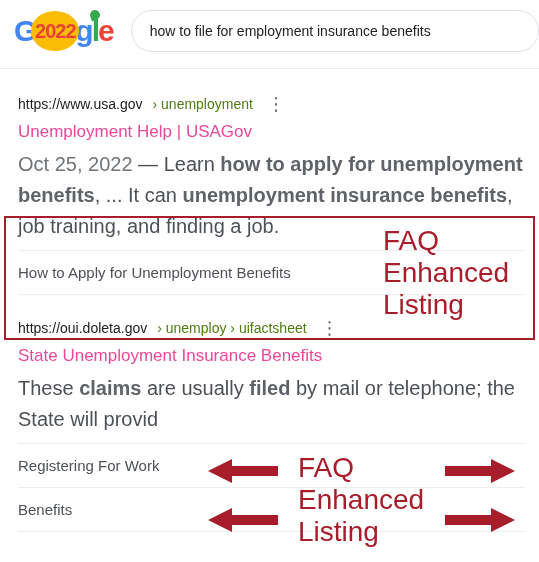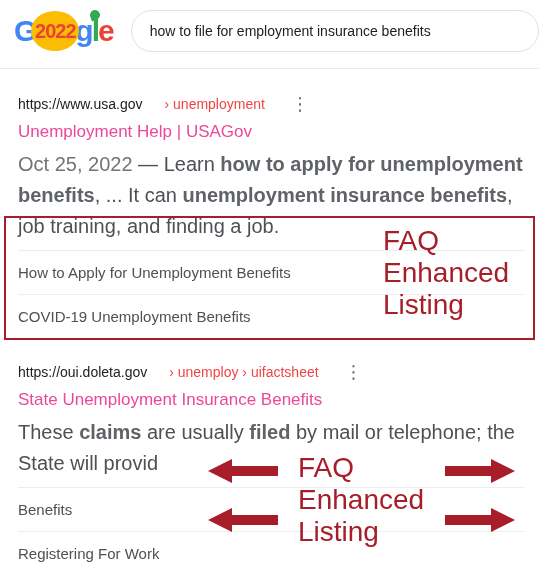--- a/index.html
+++ b/index.html
@@ -10,22 +10,22 @@
   .logo-mid { display:inline-flex; align-items:center; justify-content:center; width:48px; height:40px; background:#fbbc04; border-radius:50%; margin:0 -4px; position:relative; }
   .logo-mid span { color:#EA4335; font-weight:800; font-size:20px; font-family:Liberation Sans, sans-serif; letter-spacing:-1px; }
   .logo-g { color:#4285F4; }
   .logo-l { color:#34A853; position:relative; }
   .logo-l::after { content:''; position:absolute; top:-4px; left:-2px; width:10px; height:10px; background:#34A853; border-radius:50% 50% 50% 0; transform:rotate(-20deg); }
   .logo-e { color:#EA4335; }
   .search-box { flex:1; border:1px solid #dfe1e5; border-radius:22px; height:42px; display:flex; align-items:center; padding:0 18px; font-size:14px; color:#202124; }
   .divider-top { border-top:1px solid #ebebeb; margin-bottom:24px; }
   .results { padding: 0 14px 0 18px; }
   .result-block { margin-bottom: 4px; }
-  .url-line { display:flex; align-items:center; gap:22px; font-size:14px; color:#202124; margin-bottom:6px; }
-  .url-path { color:#ef4444; }
+  .url-line { display:flex; align-items:center; gap:10px; font-size:14px; color:#202124; margin-bottom:6px; }
+  .url-path { color:#4d7c0f; }
   .more-icon { color:#5f6368; font-size:18px; cursor:pointer; padding:0 4px; }
   .result-title { color:#ec4899; font-size:17px; font-weight:400; margin-bottom:6px; line-height:1.3; }
   .snippet { font-size:20px; color:#4d5156; line-height:1.55; }
   .snippet .date { color:#70757a; }
   .snippet b { color:#5f6368; font-weight:700; }
   .sitelinks { margin-top:8px; }
   .sitelink { border-top:1px solid #ecedef; padding:13px 0; font-size:15px; color:#4d5156; }
   .sitelinks .sitelink:last-child { border-bottom:1px solid #ecedef; }
   .annotation-box1 { position:absolute; left:4px; top:216px; width:531px; height:124px; border:2px solid #a71d2a; pointer-events:none; }
   .annot-label { position:absolute; color:#a71d2a; font-weight:400; font-size:28px; line-height:1.15; pointer-events:none; }
@@ -61,37 +61,36 @@
       <span>https://www.usa.gov</span>
         <span class="url-path"> › unemployment</span>
       <span class="more-icon">⋮</span>
     </div>
     <div class="result-title">Unemployment Help | USAGov</div>
     <div class="snippet">
       <span class="date">Oct 25, 2022</span><span> — Learn </span><b>how to apply for unemployment benefits</b><span>, ... It can </span><b>unemployment insurance benefits</b><span>, job training, and finding a job.</span>
     </div>
     <div class="sitelinks">
       <div class="sitelink">How to Apply for Unemployment Benefits</div>
-      <div class="sitelink">COVID-19 Unemployment Benefits</div>
     </div>
   </div>
 
   <div class="result-block result2">
     <div class="url-line">
       <span>https://oui.doleta.gov</span>
         <span class="url-path"> › unemploy › uifactsheet</span>
       <span class="more-icon">⋮</span>
     </div>
     <div class="result-title">State Unemployment Insurance Benefits</div>
     <div class="snippet">
       <span>These </span><b>claims</b><span> are usually </span><b>filed</b><span> by mail or telephone; the State will provid</span>
     </div>
     <div class="sitelinks">
+      <div class="sitelink">Registering For Work</div>
       <div class="sitelink">Benefits</div>
-      <div class="sitelink">Registering For Work</div>
     </div>
   </div>
 
 </div>
 
 <div class="annotation-box1"></div>
 <div class="annot-label label1">
   <div>FAQ</div>
   <div>Enhanced</div>
   <div>Listing</div>

